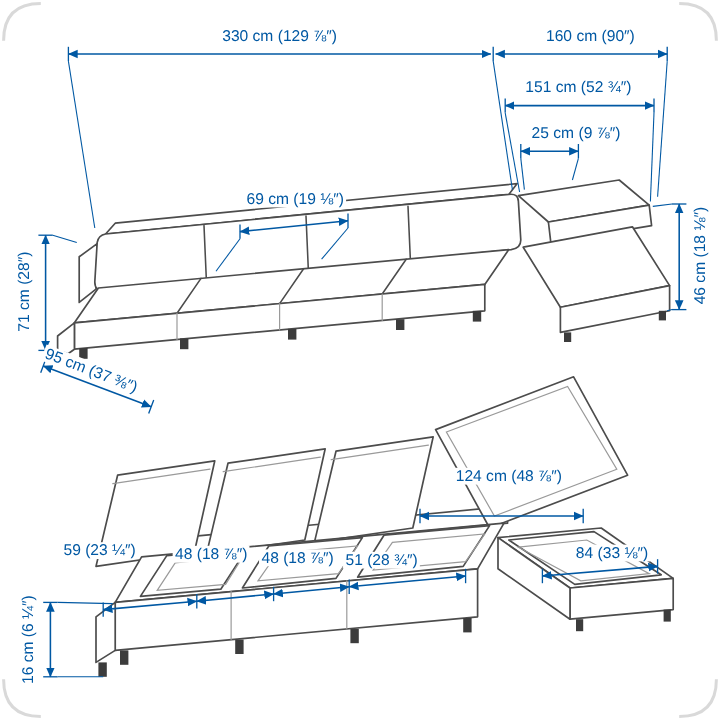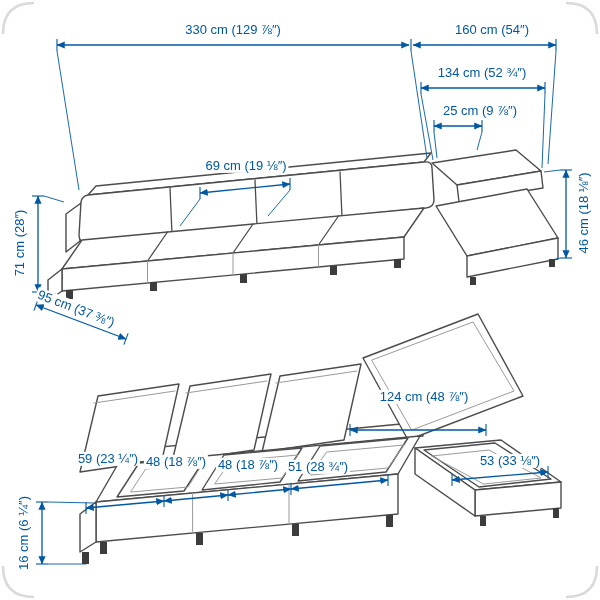--- a/index.html
+++ b/index.html
@@ -200,29 +200,29 @@
     <g>
       <line class="dim" x1="42" y1="502" x2="42" y2="564" marker-start="url(#ah)" marker-end="url(#ah)"></line>
       <line class="tick" x1="36" y1="502" x2="48" y2="502"></line>
       <line class="tick" x1="36" y1="564" x2="48" y2="564"></line>
       <line class="ext" x1="48" y1="502" x2="94" y2="503"></line>
       <line class="ext" x1="48" y1="564" x2="86" y2="564"></line>
     </g>
   </svg>
 
   <div class="dim-label" style="left:233px;top:30px">330 cm (129 ⅞″)</div>
-  <div class="dim-label" style="left:492px;top:30px">160 cm (54″)</div>
-  <div class="dim-label" style="left:482px;top:73px">134 cm (52 ¾″)</div>
+  <div class="dim-label" style="left:492px;top:30px">160 cm (90″)</div>
+  <div class="dim-label" style="left:482px;top:73px">151 cm (52 ¾″)</div>
   <div class="dim-label" style="left:480px;top:111px">25 cm (9 ⅞″)</div>
   <div class="dim-label" style="left:246px;top:166px">69 cm (19 ⅛″)</div>
   <div class="dim-label rot-ccw" style="left:20px;top:243px">71 cm (28″)</div>
   <div class="dim-label rot-depth" style="left:76px;top:309px">95 cm (37 ⅜″)</div>
   <div class="dim-label rot-ccw" style="left:584px;top:213px">46 cm (18 ⅛″)</div>
 
   <div class="dim-label" style="left:424px;top:397px">124 cm (48 ⅞″)</div>
-  <div class="dim-label" style="left:108px;top:459px">59 (23 ¼″)</div>
+  <div class="dim-label" style="left:83px;top:459px">59 (23 ¼″)</div>
   <div class="dim-label" style="left:176px;top:462px">48 (18 ⅞″)</div>
   <div class="dim-label" style="left:248px;top:465px">48 (18 ⅞″)</div>
   <div class="dim-label" style="left:318px;top:467px">51 (28 ¾″)</div>
-  <div class="dim-label" style="left:510px;top:461px">53 (33 ⅛″)</div>
+  <div class="dim-label" style="left:510px;top:461px">84 (33 ⅛″)</div>
   <div class="dim-label rot-ccw" style="left:24px;top:533px">16 cm (6 ¼″)</div>
 
 </div>
 
 </body></html>

